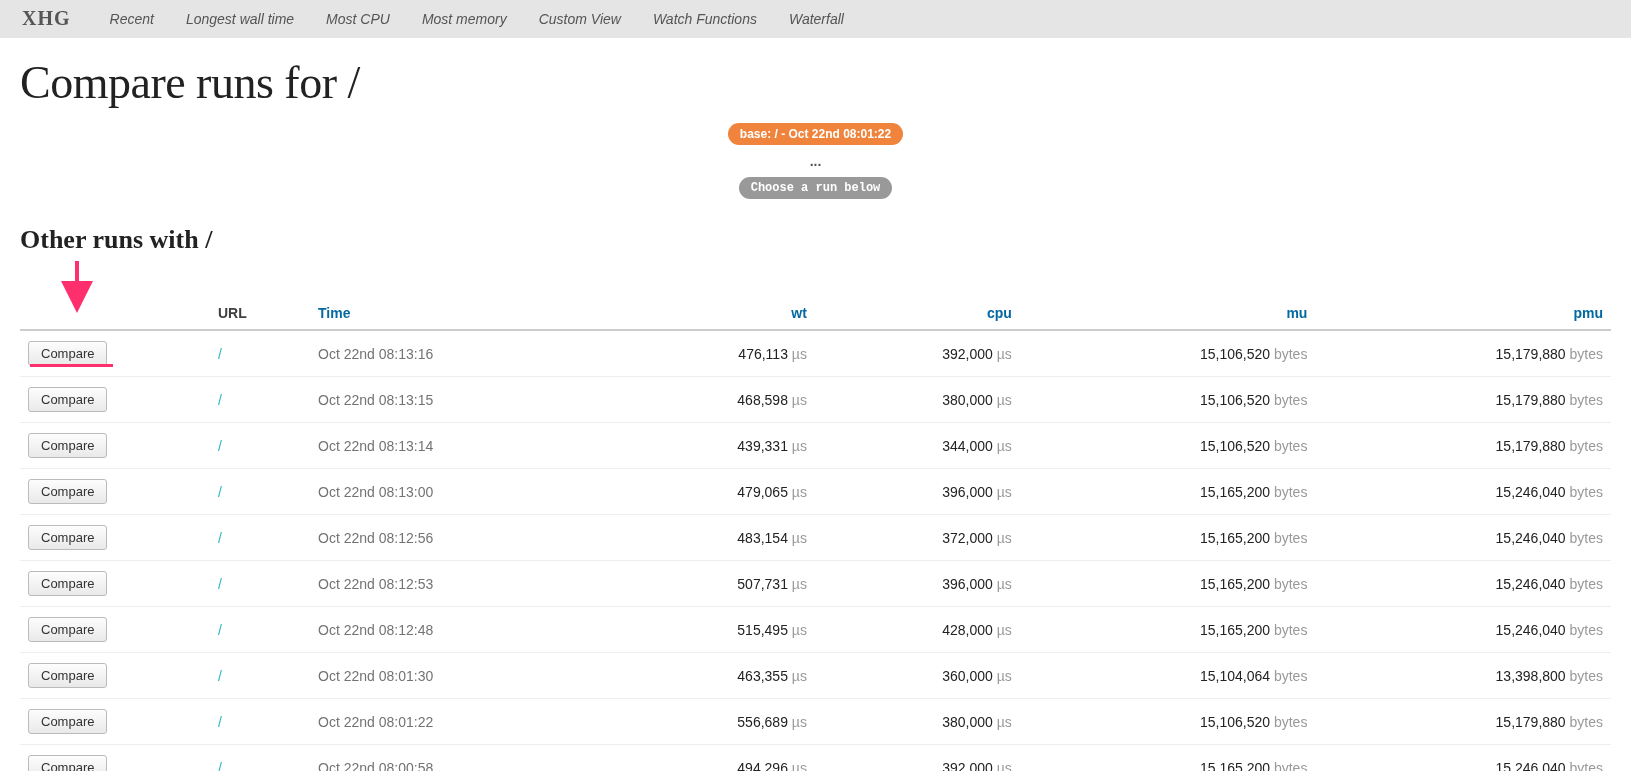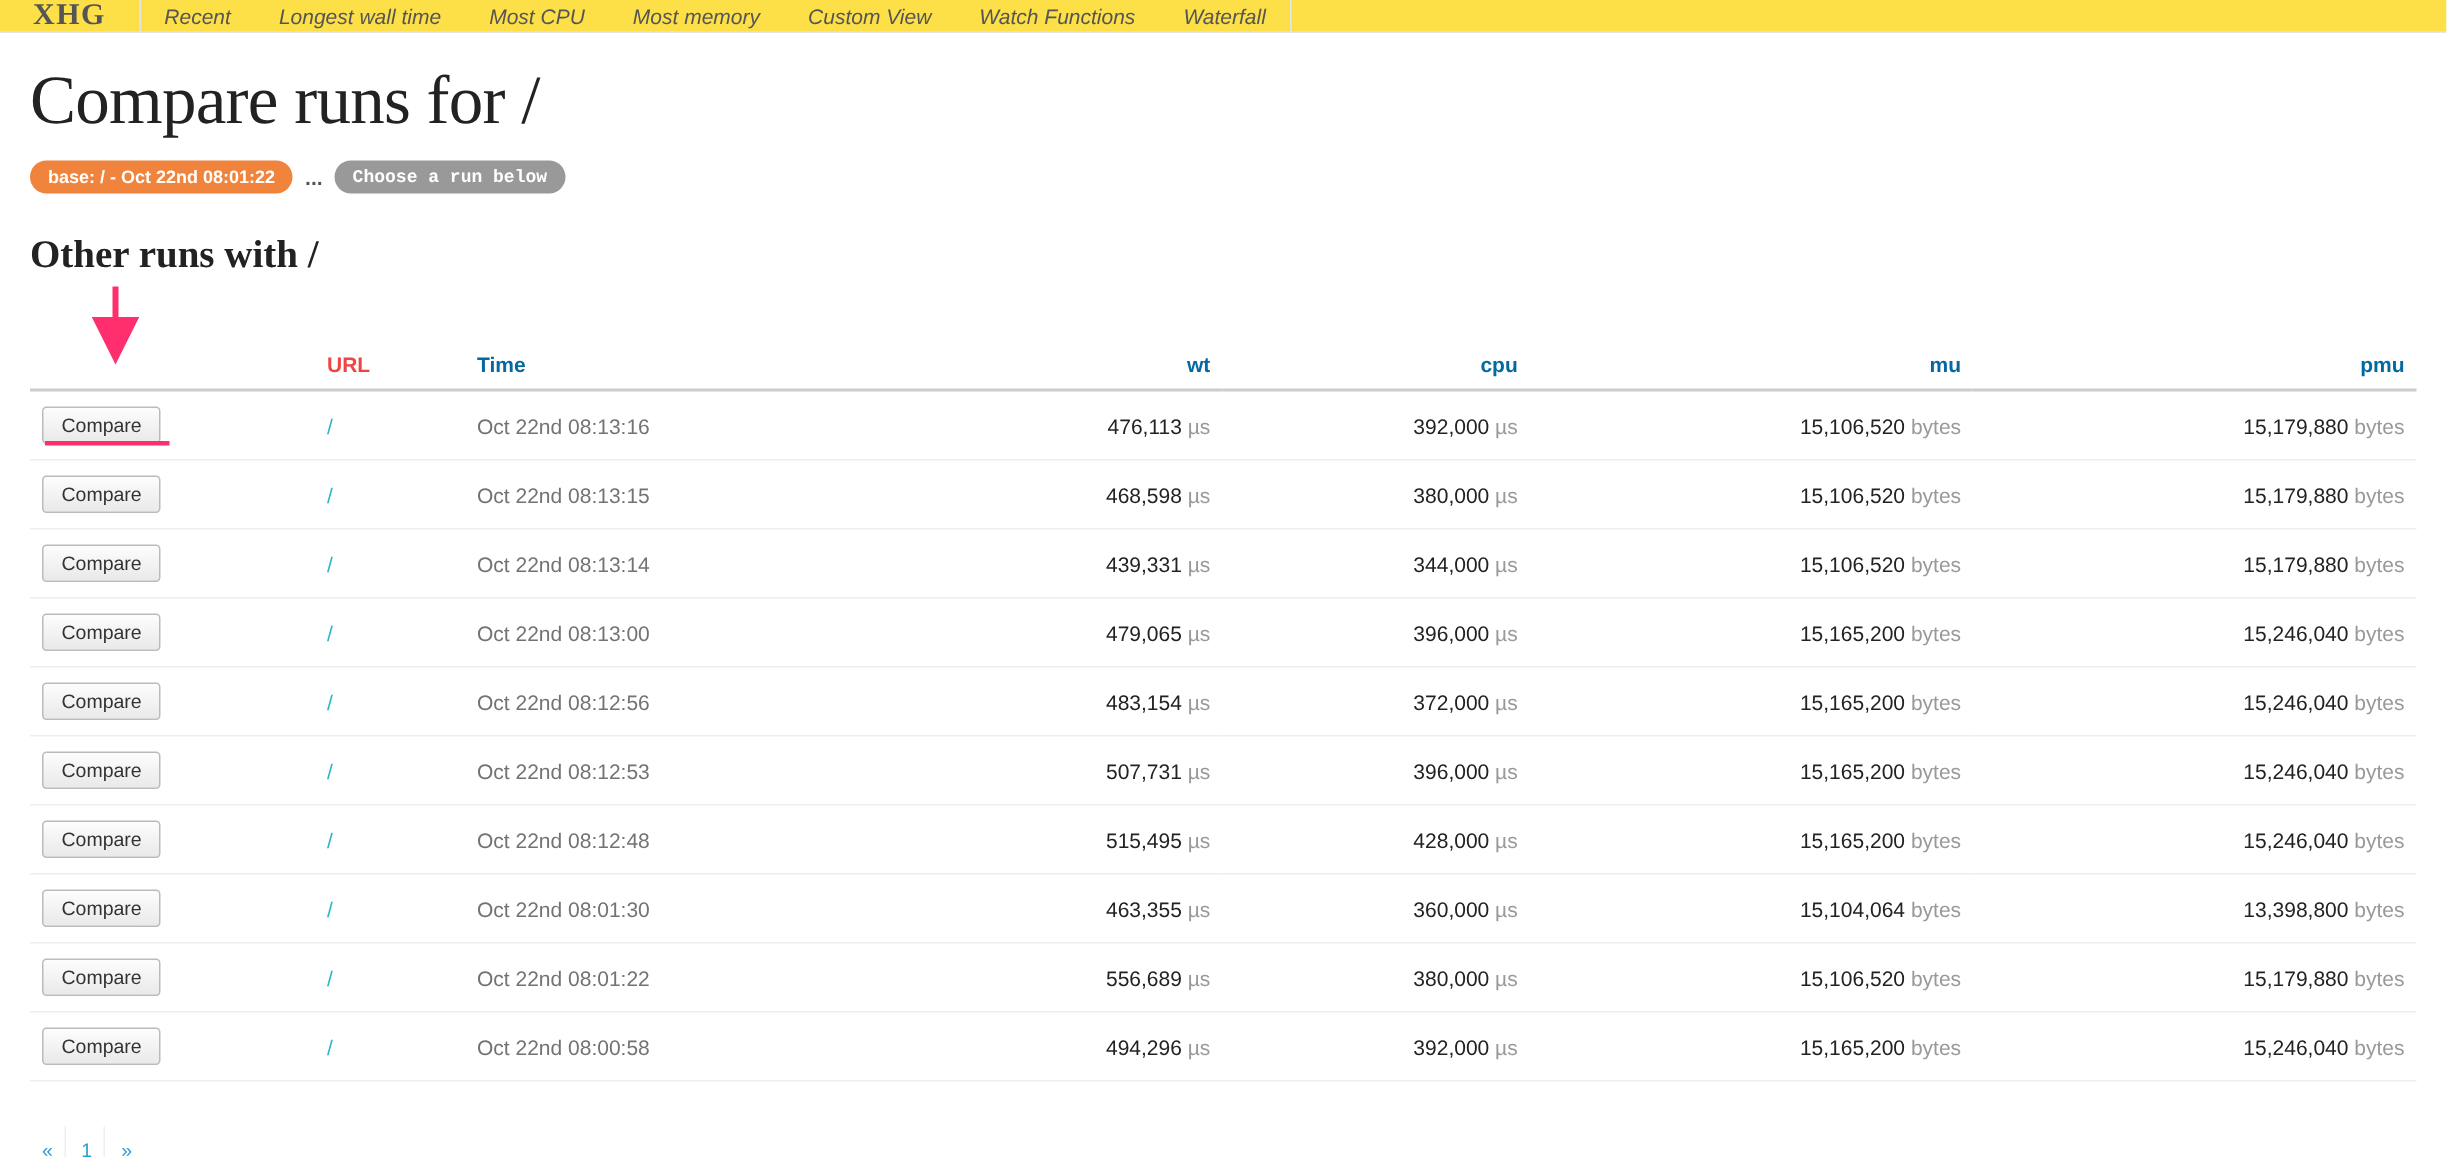--- a/index.html
+++ b/index.html
@@ -6,25 +6,25 @@
   body {
     margin: 0;
     padding: 0;
     font-family: "Helvetica Neue", Helvetica, Arial, sans-serif;
     font-size: 14px;
     color: #333;
     background: #fff;
     width: 1631px;
   }
   .topbar {
-    background: #fde047;
+    background: #e5e5e5;
     border-bottom: 1px solid #e5e5e5;
     display: flex;
     align-items: stretch;
-    height: 22px;
+    height: 38px;
   }
   .brand {
     font-family: Georgia, "Times New Roman", serif;
     font-weight: 700;
     font-size: 20px;
     color: #555;
     padding: 0 22px;
     display: flex;
     align-items: center;
     letter-spacing: 1px;
@@ -54,20 +54,21 @@
     margin: 6px 0 14px 0;
     color: #222;
     letter-spacing: -0.5px;
   }
   h1.page-title .suffix { color:#222; }
   .pill-row {
     display: flex;
     align-items: center;
     gap: 8px;
     margin-bottom: 26px;
+    flex-direction: column;
   }
   .pill {
     display: inline-block;
     border-radius: 12px;
     padding: 3px 12px;
     font-size: 12px;
     font-weight: 700;
     color: #fff;
     line-height: 16px;
   }
@@ -89,21 +90,21 @@
   }
   .arrow-annotation svg { overflow: visible; }
   table.runs {
     width: 100%;
     border-collapse: collapse;
   }
   table.runs thead th {
     text-align: left;
     font-weight: 700;
     font-size: 14px;
-    color: #ef4444;
+    color: #404040;
     padding: 6px 8px 8px 8px;
     border-bottom: 2px solid #ccc;
   }
   table.runs thead th.link { color: #0369a1; cursor: pointer; font-weight: 700; }
   table.runs thead th.right, table.runs tbody td.right { text-align: right; }
   table.runs tbody td {
     padding: 10px 8px;
     border-bottom: 1px solid #eee;
     vertical-align: middle;
     font-size: 14px;

